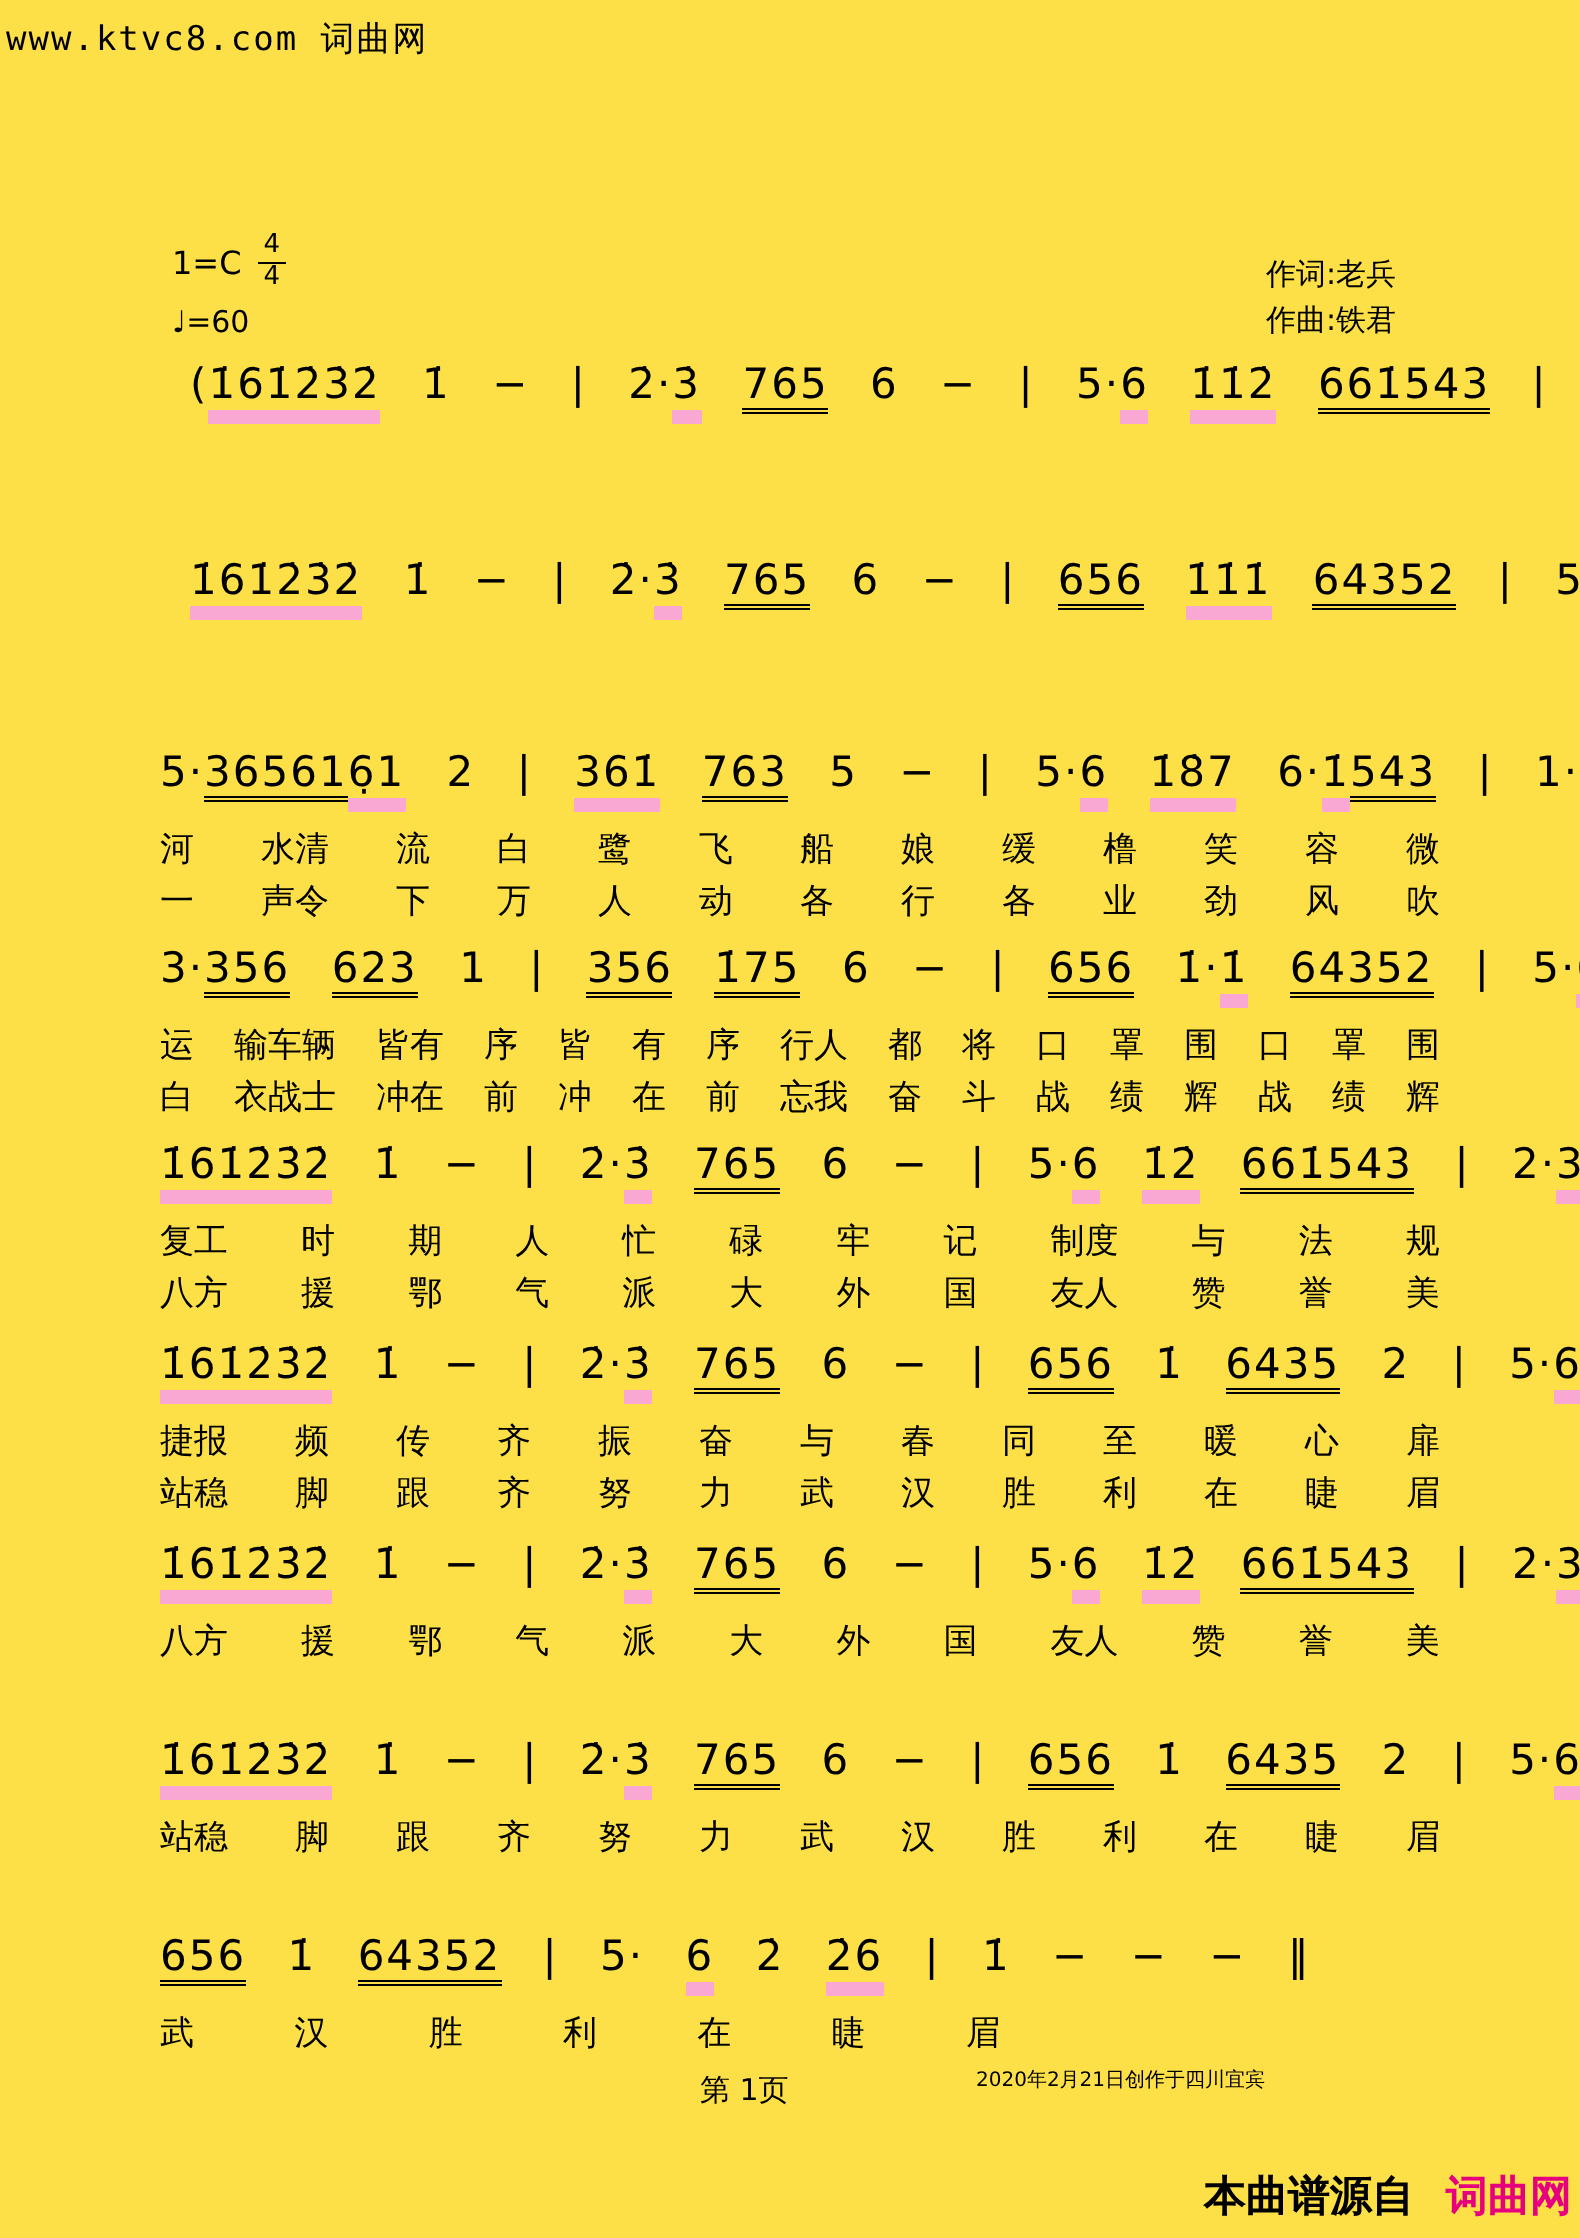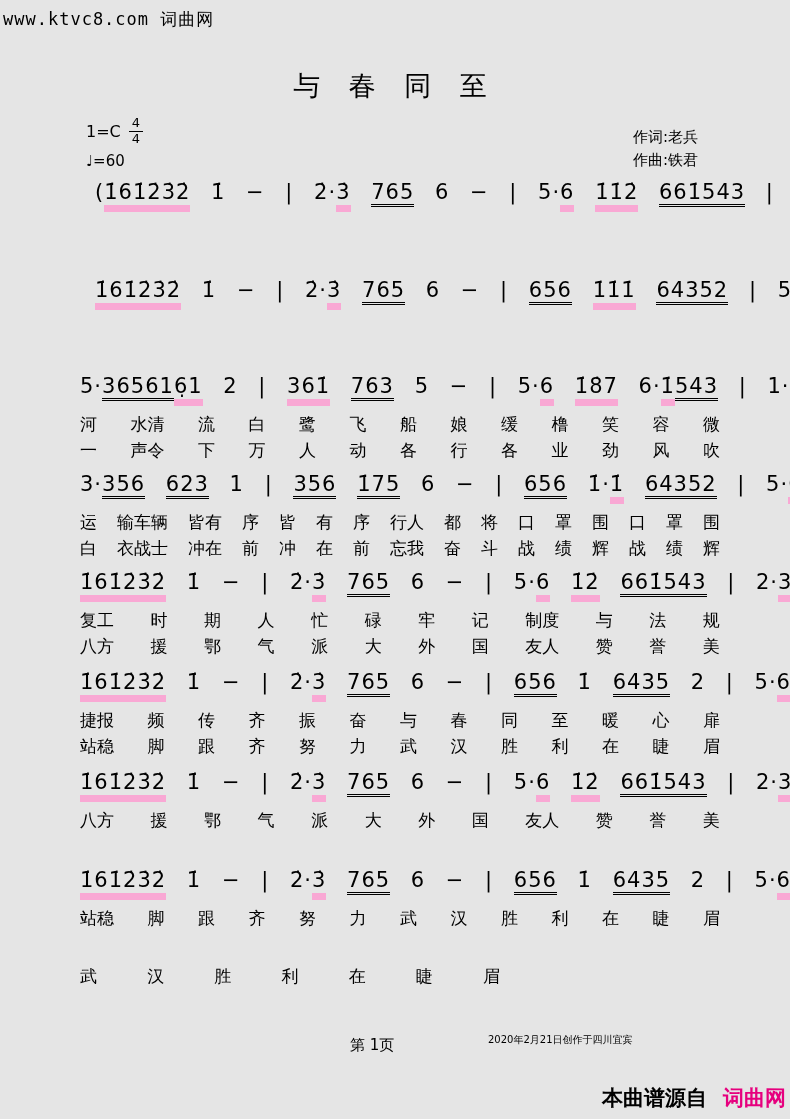--- a/index.html
+++ b/index.html
@@ -1,19 +1,19 @@
 <!DOCTYPE html>
 <html><head>
 <meta charset="utf-8">
 <style>
   html,body{margin:0;padding:0;background:#888;}
   .page{
     position:relative;
     width:790px;height:1119px;
-    background:#e5e5e5;
+    background:#fde047;
     font-family:"DejaVu Sans",sans-serif;
     color:#000;
     overflow:hidden;
   }
   .watermark{
     position:absolute;top:8px;left:3px;
     font-family:"DejaVu Sans Mono",monospace;
     font-size:17px;letter-spacing:1px;
   }
   .title{
@@ -63,21 +63,20 @@
     font-size:21px;font-weight:bold;
   }
 </style>
 </head>
 <body>
 
 <div class="page">
 
   <div class="watermark">www.ktvc8.com 词曲网</div>
 
-  <div class="title">与 春 同 至</div>
 
   <div class="keyblock">
     <div class="keyrow">
       <span>1=C</span>
       <span class="meter">
         <span class="num top">4</span>
         <span class="num">4</span>
       </span>
     </div>
     <div class="tempo">♩=60</div>
@@ -267,20 +266,21 @@
         <span>汉</span>
         <span>胜</span>
         <span>利</span>
         <span>在</span>
         <span>睫</span>
         <span>眉</span>
       </div>
   </div>
 
   <div class="system" style="top:958px">
+    <div class="notes"><span class="b2">656</span> 1̇ <span class="b2">64352</span> | 5· <span class="b1">6</span> 2̇ <span class="b1">2̇6</span> | 1̇ − − − ‖</div>
     <div class="lyr narrow">
         <span>武</span>
         <span>汉</span>
         <span>胜</span>
         <span>利</span>
         <span>在</span>
         <span>睫</span>
         <span>眉</span>
       </div>
   </div>

